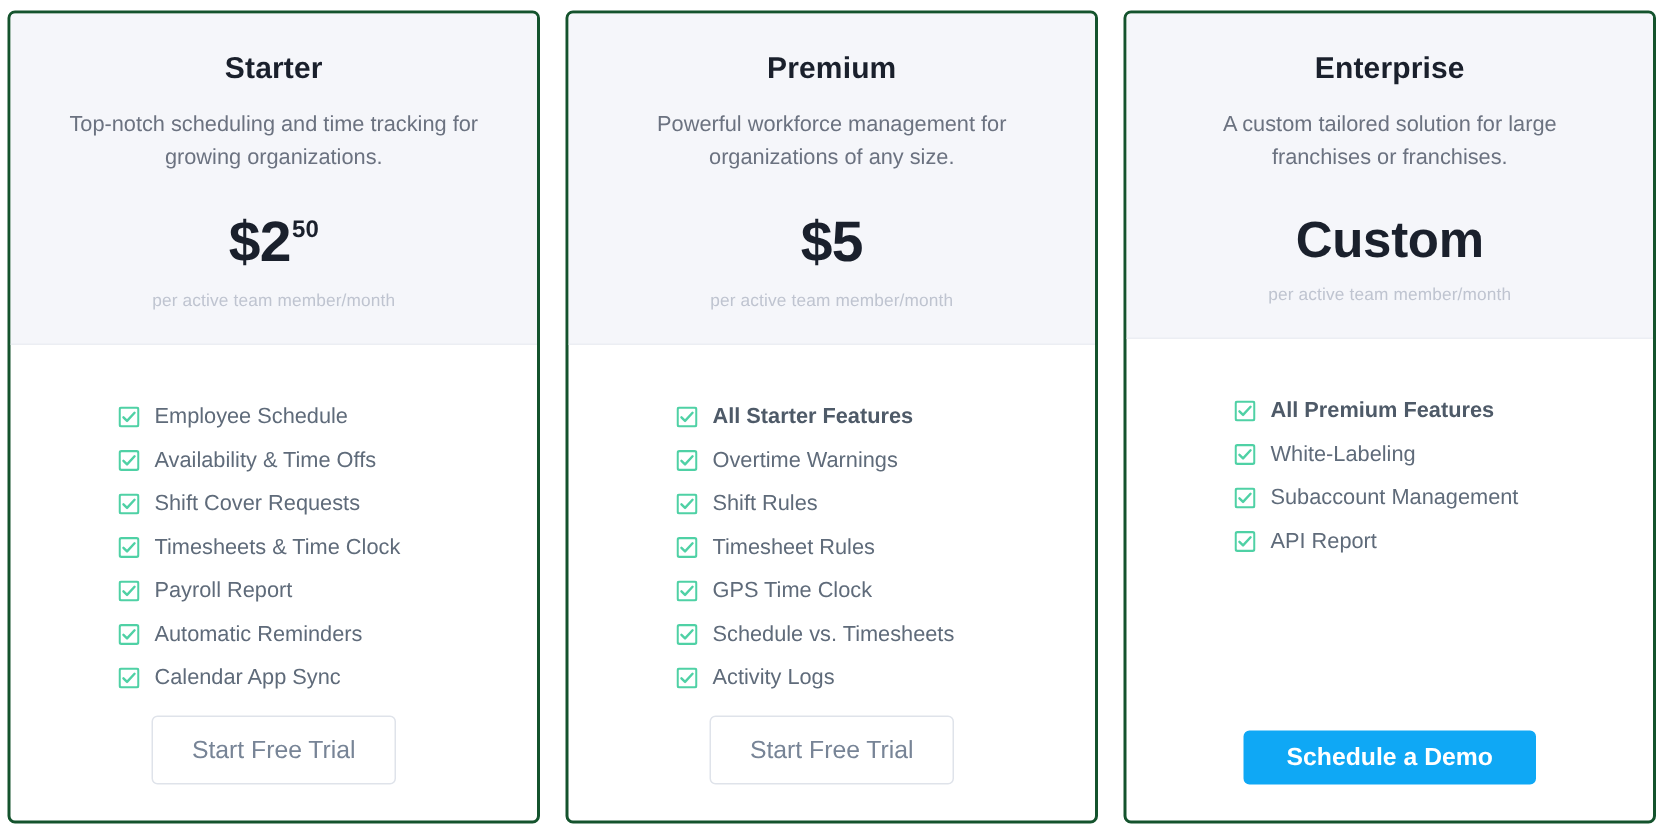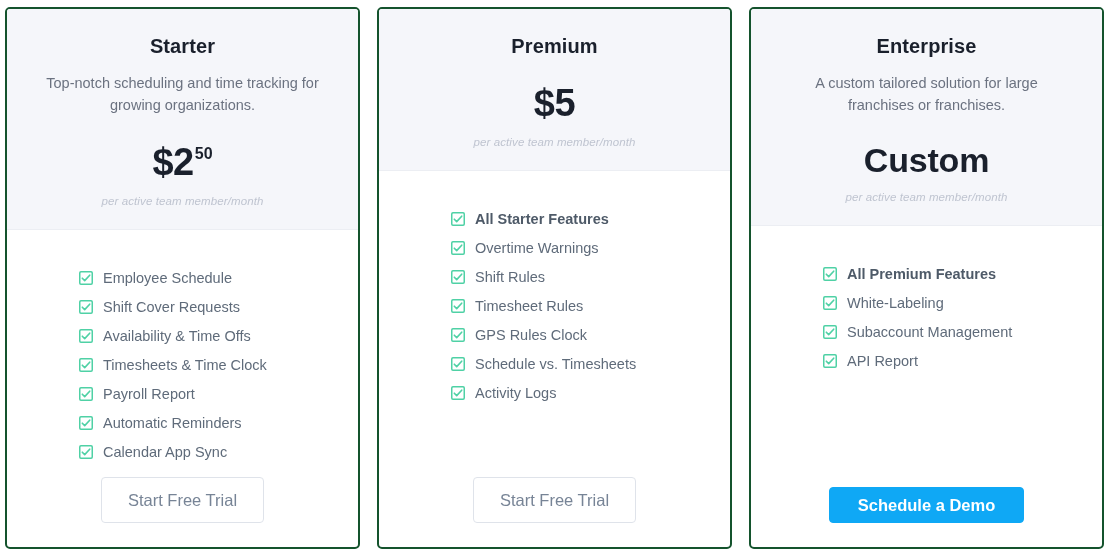--- a/index.html
+++ b/index.html
@@ -73,21 +73,20 @@
     font-weight: bold;
     margin-top: 3px;
     margin-left: 1px;
   }
 
   .price-note {
     margin-top: 14px;
     font-size: 11.5px;
     color: #bfc4d0;
     letter-spacing: .1px;
-    font-style: italic;
   }
 
   
   .card-body {
     flex: 1;
     padding: 40px 0 0 72px;
   }
 
   .feature-list { list-style: none; }
 
@@ -165,28 +164,28 @@
   <rect x="0.75" y="0.75" width="12.5" height="12.5" rx="1.2" fill="#ffffff" stroke="#4fd1a5" stroke-width="1.5"></rect>
   <path d="M3.3 7.2 L5.7 9.6 L10.7 4.2" fill="none" stroke="#4fd1a5" stroke-width="1.6" stroke-linecap="round" stroke-linejoin="round"></path>
 </svg></span>
       <span>Employee Schedule</span>
     </li>
     <li class="feature-item">
       <span class="check-icon"><svg viewBox="0 0 14 14" width="14" height="14" aria-hidden="true">
   <rect x="0.75" y="0.75" width="12.5" height="12.5" rx="1.2" fill="#ffffff" stroke="#4fd1a5" stroke-width="1.5"></rect>
   <path d="M3.3 7.2 L5.7 9.6 L10.7 4.2" fill="none" stroke="#4fd1a5" stroke-width="1.6" stroke-linecap="round" stroke-linejoin="round"></path>
 </svg></span>
+      <span>Availability &amp; Time Offs</span>
+    </li>
+    <li class="feature-item">
+      <span class="check-icon"><svg viewBox="0 0 14 14" width="14" height="14" aria-hidden="true">
+  <rect x="0.75" y="0.75" width="12.5" height="12.5" rx="1.2" fill="#ffffff" stroke="#4fd1a5" stroke-width="1.5"></rect>
+  <path d="M3.3 7.2 L5.7 9.6 L10.7 4.2" fill="none" stroke="#4fd1a5" stroke-width="1.6" stroke-linecap="round" stroke-linejoin="round"></path>
+</svg></span>
       <span>Shift Cover Requests</span>
-    </li>
-    <li class="feature-item">
-      <span class="check-icon"><svg viewBox="0 0 14 14" width="14" height="14" aria-hidden="true">
-  <rect x="0.75" y="0.75" width="12.5" height="12.5" rx="1.2" fill="#ffffff" stroke="#4fd1a5" stroke-width="1.5"></rect>
-  <path d="M3.3 7.2 L5.7 9.6 L10.7 4.2" fill="none" stroke="#4fd1a5" stroke-width="1.6" stroke-linecap="round" stroke-linejoin="round"></path>
-</svg></span>
-      <span>Availability &amp; Time Offs</span>
     </li>
     <li class="feature-item">
       <span class="check-icon"><svg viewBox="0 0 14 14" width="14" height="14" aria-hidden="true">
   <rect x="0.75" y="0.75" width="12.5" height="12.5" rx="1.2" fill="#ffffff" stroke="#4fd1a5" stroke-width="1.5"></rect>
   <path d="M3.3 7.2 L5.7 9.6 L10.7 4.2" fill="none" stroke="#4fd1a5" stroke-width="1.6" stroke-linecap="round" stroke-linejoin="round"></path>
 </svg></span>
       <span>Timesheets &amp; Time Clock</span>
     </li>
     <li class="feature-item">
       <span class="check-icon"><svg viewBox="0 0 14 14" width="14" height="14" aria-hidden="true">
@@ -212,20 +211,21 @@
       </ul>
     </div>
 
     <div class="card-footer">
       <button class="cta-button cta-outline">Start Free Trial</button>
     </div>
     </div>
     <div class="plan-card">
     <div class="card-header">
       <div class="plan-name">Premium</div>
+      <div class="plan-desc">Powerful workforce management for organizations of any size.</div>
       <div class="price-row">
         <span class="price-main">$5</span>
 
       </div>
       <div class="price-note">per active team member/month</div>
     </div>
 
     <div class="card-body">
       <ul class="feature-list">
 
@@ -255,21 +255,21 @@
   <rect x="0.75" y="0.75" width="12.5" height="12.5" rx="1.2" fill="#ffffff" stroke="#4fd1a5" stroke-width="1.5"></rect>
   <path d="M3.3 7.2 L5.7 9.6 L10.7 4.2" fill="none" stroke="#4fd1a5" stroke-width="1.6" stroke-linecap="round" stroke-linejoin="round"></path>
 </svg></span>
       <span>Timesheet Rules</span>
     </li>
     <li class="feature-item">
       <span class="check-icon"><svg viewBox="0 0 14 14" width="14" height="14" aria-hidden="true">
   <rect x="0.75" y="0.75" width="12.5" height="12.5" rx="1.2" fill="#ffffff" stroke="#4fd1a5" stroke-width="1.5"></rect>
   <path d="M3.3 7.2 L5.7 9.6 L10.7 4.2" fill="none" stroke="#4fd1a5" stroke-width="1.6" stroke-linecap="round" stroke-linejoin="round"></path>
 </svg></span>
-      <span>GPS Rules Clock</span>
+      <span>GPS Time Clock</span>
     </li>
     <li class="feature-item">
       <span class="check-icon"><svg viewBox="0 0 14 14" width="14" height="14" aria-hidden="true">
   <rect x="0.75" y="0.75" width="12.5" height="12.5" rx="1.2" fill="#ffffff" stroke="#4fd1a5" stroke-width="1.5"></rect>
   <path d="M3.3 7.2 L5.7 9.6 L10.7 4.2" fill="none" stroke="#4fd1a5" stroke-width="1.6" stroke-linecap="round" stroke-linejoin="round"></path>
 </svg></span>
       <span>Schedule vs. Timesheets</span>
     </li>
     <li class="feature-item">
       <span class="check-icon"><svg viewBox="0 0 14 14" width="14" height="14" aria-hidden="true">

